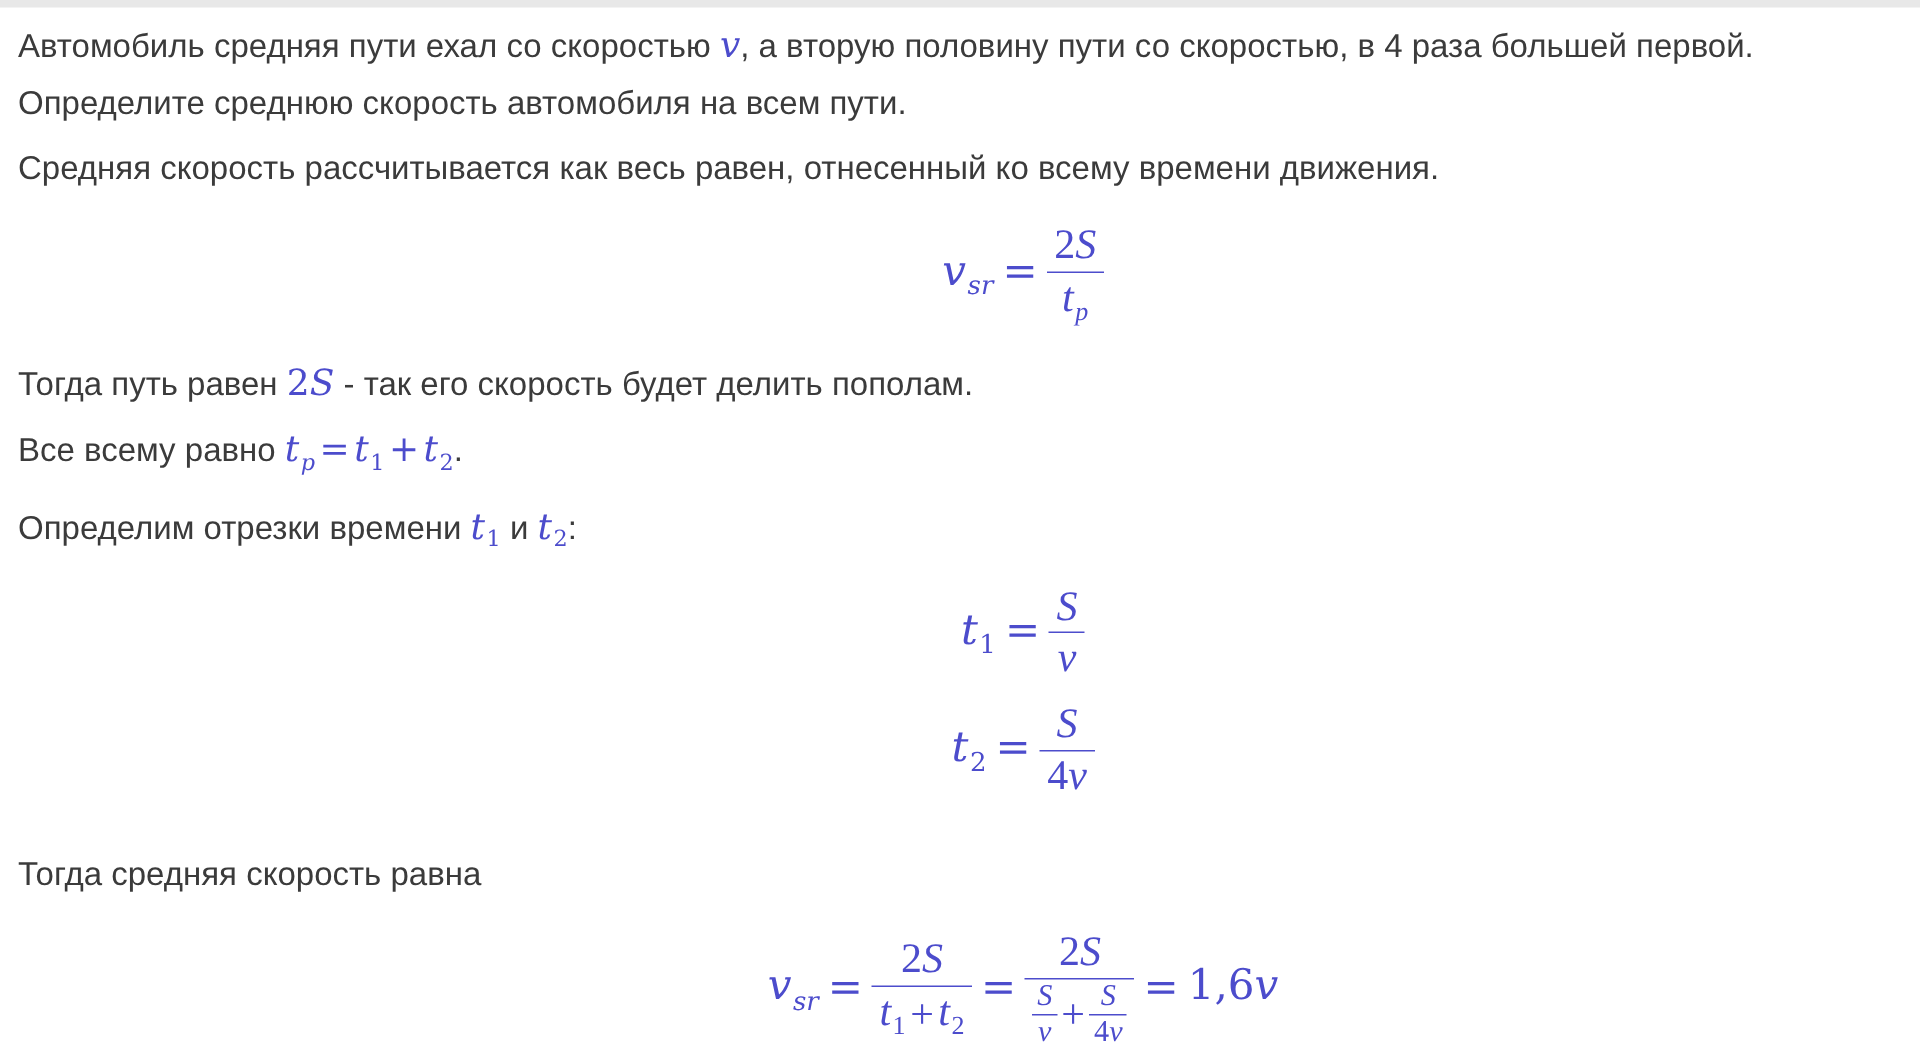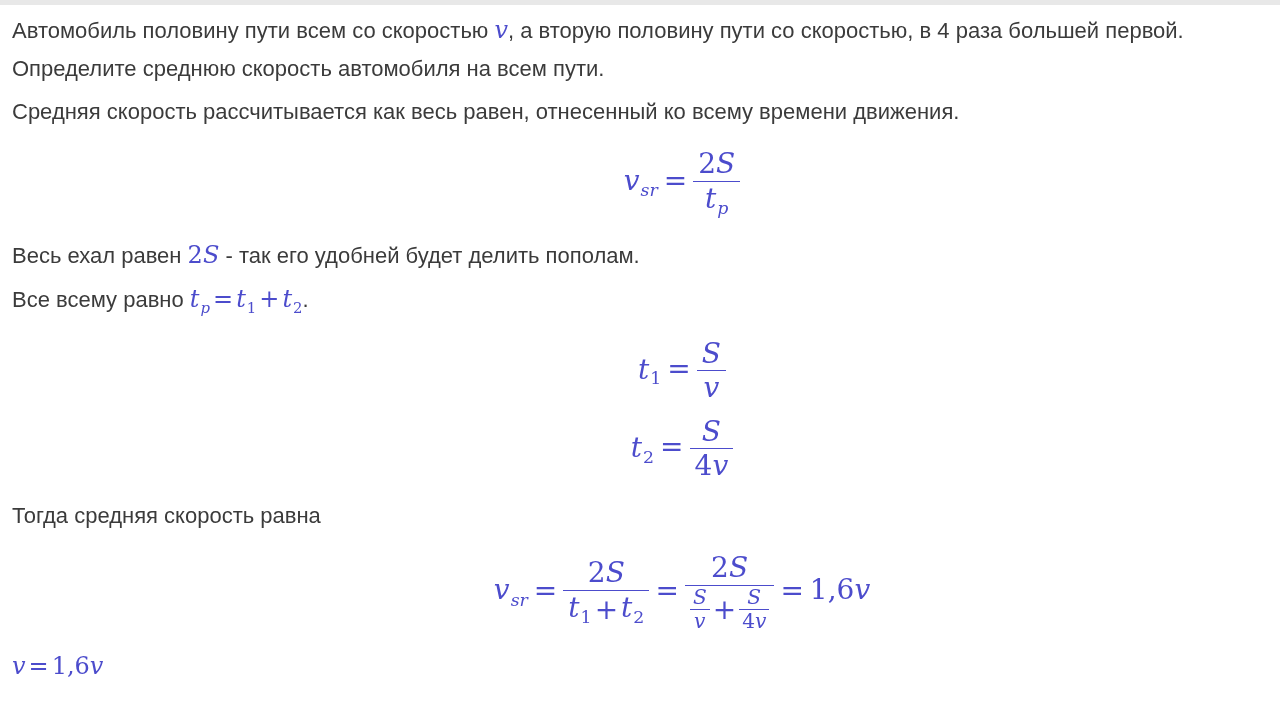--- a/index.html
+++ b/index.html
@@ -44,20 +44,21 @@
   }
   .m-def{margin:16px 0 18px 0;}
   .m-t{margin:10px 0 6px 0;}
   .m-big{margin:16px 0 14px 0;}
 
   .frac{
     display:inline-block;
     vertical-align:middle;
     text-align:center;
     line-height:1.2;
+    font-family:Liberation Serif, serif;
   }
   .fnum,.fden{display:block;padding:0 5px;}
   .fnum{border-bottom:1.5px solid currentColor;}
 
   .sfrac{
     display:inline-block;
     vertical-align:middle;
     text-align:center;
     font-size:72%;
     line-height:1.15;
@@ -66,34 +67,35 @@
   .sfrac .fden{padding:0 3px;}
   .fden .mo{vertical-align:middle;}
 </style>
 </head>
 <body>
 
 <div class="top-strip"></div>
 
 <div class="content">
 
-  <p><span>Автомобиль половину пути всем со скоростью </span><span class="math imath mi">v</span><span>, а вторую половину пути со скоростью, в 4 раза большей первой. Определите среднюю скорость автомобиля на всем пути.</span></p>
+  <p><span>Автомобиль средняя пути ехал со скоростью </span><span class="math imath mi">v</span><span>, а вторую половину пути со скоростью, в 4 раза большей первой. Определите среднюю скорость автомобиля на всем пути.</span></p>
 
   <p>Средняя скорость рассчитывается как весь равен, отнесенный ко всему времени движения.</p>
 
   <div class="math-row m-def"><span class="mi">v</span><span class="msub mi">sr</span><span class="mo">=</span><span class="frac"><span class="fnum"><span class="mn">2</span><span class="mi">S</span></span><span class="fden"><span class="mi">t</span><span class="msub mi">p</span></span></span></div>
 
-  <p><span>Весь ехал равен </span><span class="math imath"><span class="mn">2</span><span class="mi">S</span></span><span> - так его удобней будет делить пополам.</span></p>
+  <p><span>Тогда путь равен </span><span class="math imath"><span class="mn">2</span><span class="mi">S</span></span><span> - так его скорость будет делить пополам.</span></p>
 
   <p><span>Все всему равно </span><span class="math imath"><span class="mi">t</span><span class="msub mi">p</span><span class="mo mo-tight">=</span><span class="mi">t</span><span class="msub mn">1</span><span class="mo mo-tight">+</span><span class="mi">t</span><span class="msub mn">2</span></span><span>.</span></p>
 
+  <p><span>Определим отрезки времени </span><span class="math imath"><span class="mi">t</span><span class="msub mn">1</span></span><span> и </span><span class="math imath"><span class="mi">t</span><span class="msub mn">2</span></span><span>:</span></p>
 
   <div class="math-row m-t"><span class="mi">t</span><span class="msub mn">1</span><span class="mo">=</span><span class="frac"><span class="fnum"><span class="mi">S</span></span><span class="fden"><span class="mi">v</span></span></span></div>
 
   <div class="math-row m-t"><span class="mi">t</span><span class="msub mn">2</span><span class="mo">=</span><span class="frac"><span class="fnum"><span class="mi">S</span></span><span class="fden"><span class="mn">4</span><span class="mi">v</span></span></span></div>
 
-  <p style="margin-top:14px;">Тогда средняя скорость равна</p>
+  <p style="margin-top:30px;">Тогда средняя скорость равна</p>
 
   <div class="math-row m-big"><span class="mi">v</span><span class="msub mi">sr</span><span class="mo">=</span><span class="frac"><span class="fnum"><span class="mn">2</span><span class="mi">S</span></span><span class="fden"><span class="mi">t</span><span class="msub mn">1</span><span class="mo mo-tight">+</span><span class="mi">t</span><span class="msub mn">2</span></span></span><span class="mo">=</span><span class="frac"><span class="fnum"><span class="mn">2</span><span class="mi">S</span></span><span class="fden"><span class="sfrac"><span class="fnum"><span class="mi">S</span></span><span class="fden"><span class="mi">v</span></span></span><span class="mo mo-tight">+</span><span class="sfrac"><span class="fnum"><span class="mi">S</span></span><span class="fden"><span class="mn">4</span><span class="mi">v</span></span></span></span></span><span class="mo">=</span><span class="mn">1,6</span><span class="mi">v</span></div>
 
   <p><span class="math imath"><span class="mi">v</span><span class="mo mo-tight">=</span><span class="mn">1,6</span><span class="mi">v</span></span></p>
 
 </div>
 
 </body></html>

